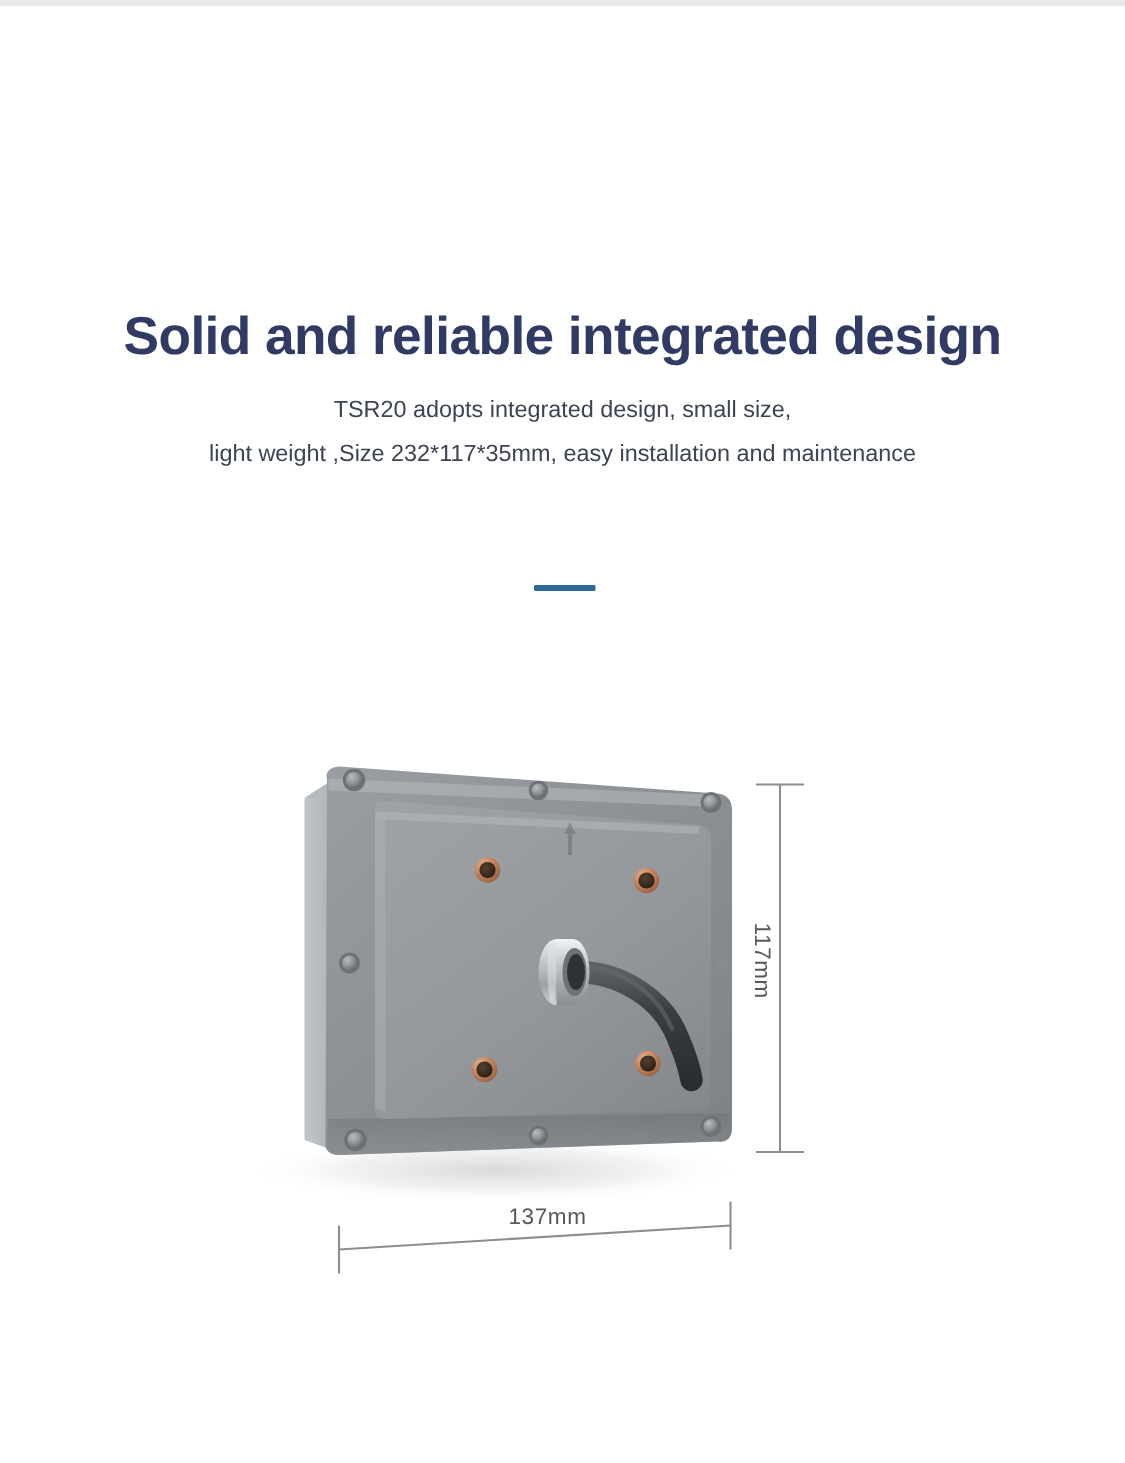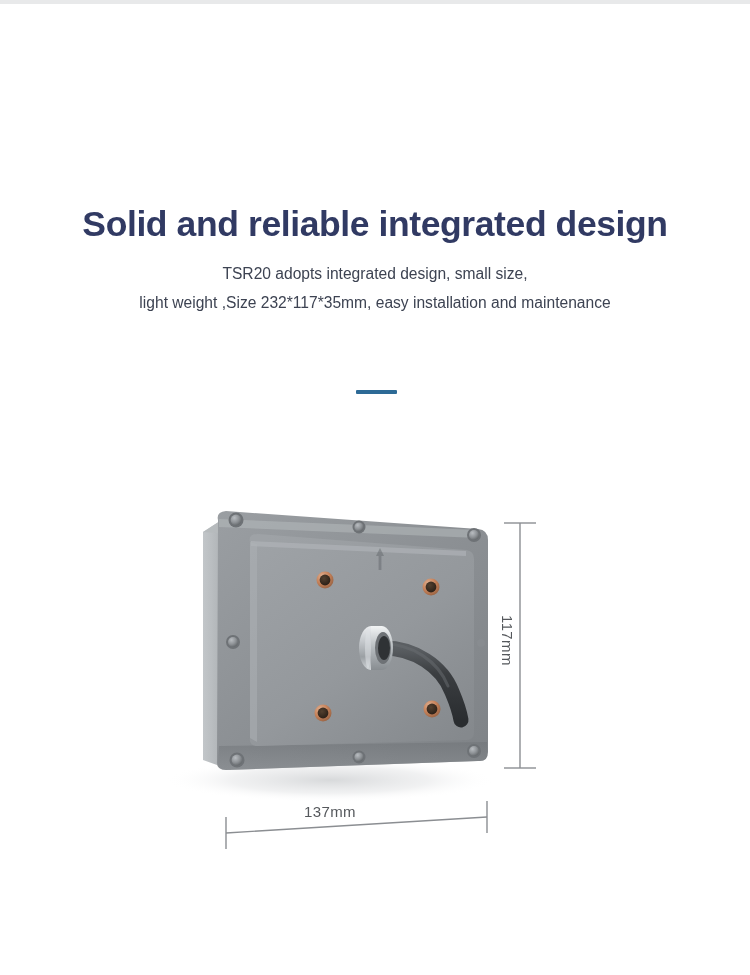--- a/index.html
+++ b/index.html
@@ -60,21 +60,21 @@
   #stage svg { display:block; }
 
   
   .dim-label {
     position:absolute;
     color:#55585c;
     font-size:15px;
     letter-spacing:0.4px;
     white-space:nowrap;
   }
-  .dim-h { left:304px; top:803px; }
+  .dim-h { left:339px; top:803px; }
   .dim-v {
     left:516px; top:615px;
     transform:rotate(90deg);
     transform-origin:left top;
   }
 </style>
 </head>
 <body>
 
 <div id="page">

